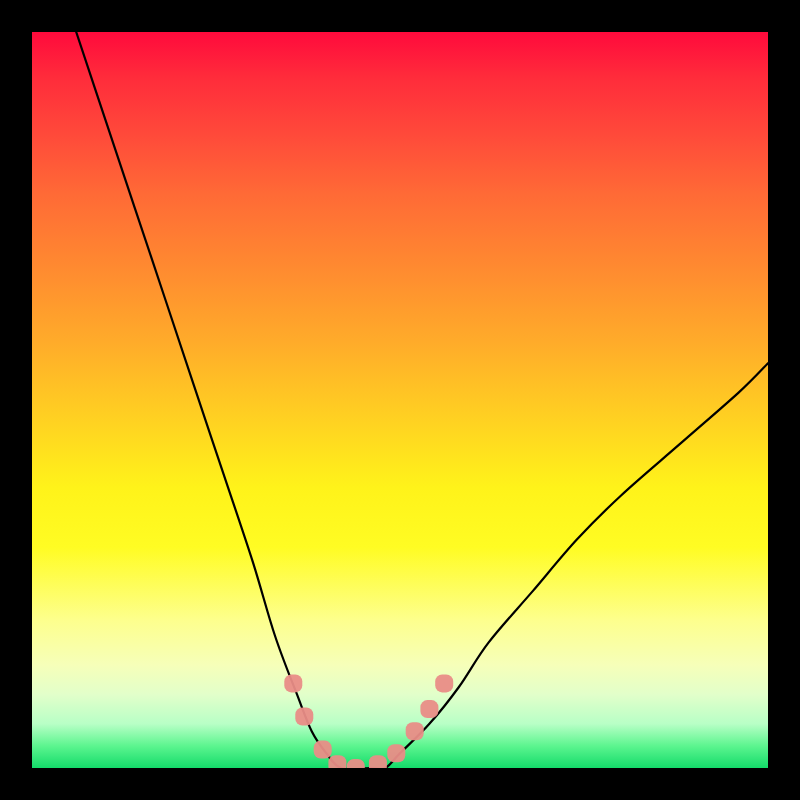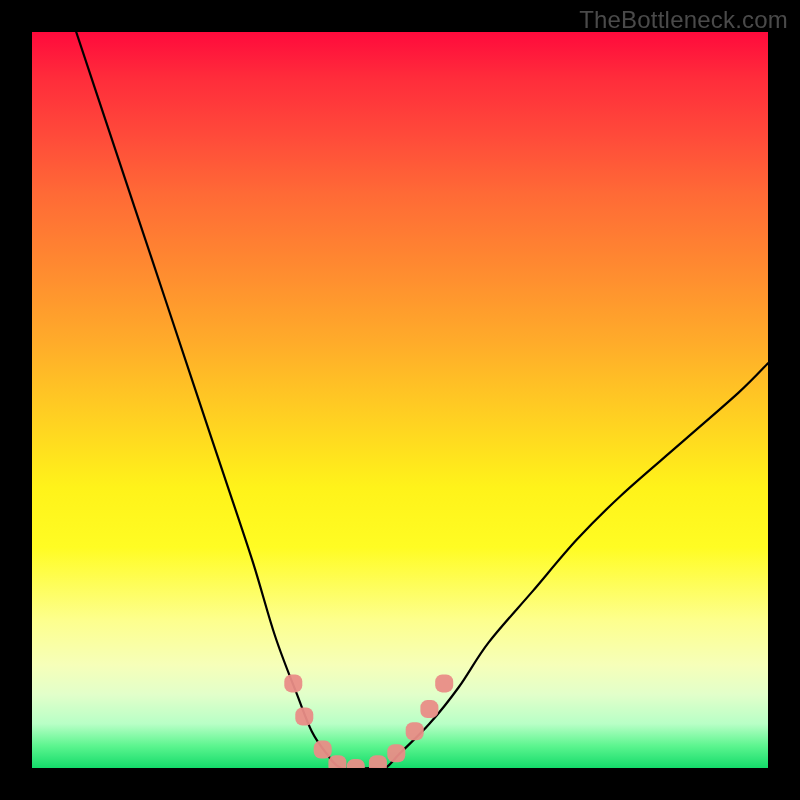--- a/index.html
+++ b/index.html
@@ -61,21 +61,20 @@
     position: absolute;
     inset: 0;
     width: 100%;
     height: 100%;
   }
 </style>
 </head>
 <body>
 
 <div class="frame">
-  <div class="watermark">TheBottleneck.com</div>
 
   <div class="plot-area">
     <div class="gradient-bg"></div>
     <svg class="curve" viewBox="0 0 736 736" preserveAspectRatio="none">
       <path id="curve-path" fill="none" stroke="#000" stroke-width="2.2" stroke-linecap="round" stroke-linejoin="round" d="M 44.2 0.0 C 49.1 14.7, 63.8 58.9, 73.6 88.3 C 83.4 117.8, 93.2 147.2, 103.0 176.6 C 112.9 206.1, 122.7 235.5, 132.5 265.0 C 142.3 294.4, 152.1 323.8, 161.9 353.3 C 171.7 382.7, 181.5 412.2, 191.4 441.6 C 201.2 471.0, 212.2 502.9, 220.8 529.9 C 229.4 556.9, 235.5 581.4, 242.9 603.5 C 250.2 625.6, 258.8 646.5, 265.0 662.4 C 271.1 678.3, 274.8 689.4, 279.7 699.2 C 284.6 709.0, 289.5 715.1, 294.4 721.3 C 299.3 727.4, 301.8 733.5, 309.1 736.0 C 316.5 738.5, 331.2 736.0, 338.6 736.0 C 345.9 736.0, 348.4 738.5, 353.3 736.0 C 358.2 733.5, 360.6 728.6, 368.0 721.3 C 375.4 713.9, 387.6 702.9, 397.4 691.8 C 407.3 680.8, 417.1 668.5, 426.9 655.0 C 436.7 641.5, 444.1 626.8, 456.3 610.9 C 468.6 594.9, 485.8 576.5, 500.5 559.4 C 515.2 542.2, 529.9 523.8, 544.6 507.8 C 559.4 491.9, 571.6 479.6, 588.8 463.7 C 606.0 447.7, 628.1 429.3, 647.7 412.2 C 667.3 395.0, 691.8 374.1, 706.6 360.6 C 721.3 347.1, 731.1 336.1, 736.0 331.2"></path>
       <g id="marker-group">
           <rect x="252.3" y="642.4" width="18" height="18" rx="7" ry="7" fill="#e98d87" fill-opacity="0.95"></rect>
           <rect x="263.3" y="675.5" width="18" height="18" rx="7" ry="7" fill="#e98d87" fill-opacity="0.95"></rect>
           <rect x="281.7" y="708.6" width="18" height="18" rx="7" ry="7" fill="#e98d87" fill-opacity="0.95"></rect>
           <rect x="296.4" y="723.3" width="18" height="18" rx="7" ry="7" fill="#e98d87" fill-opacity="0.95"></rect>

